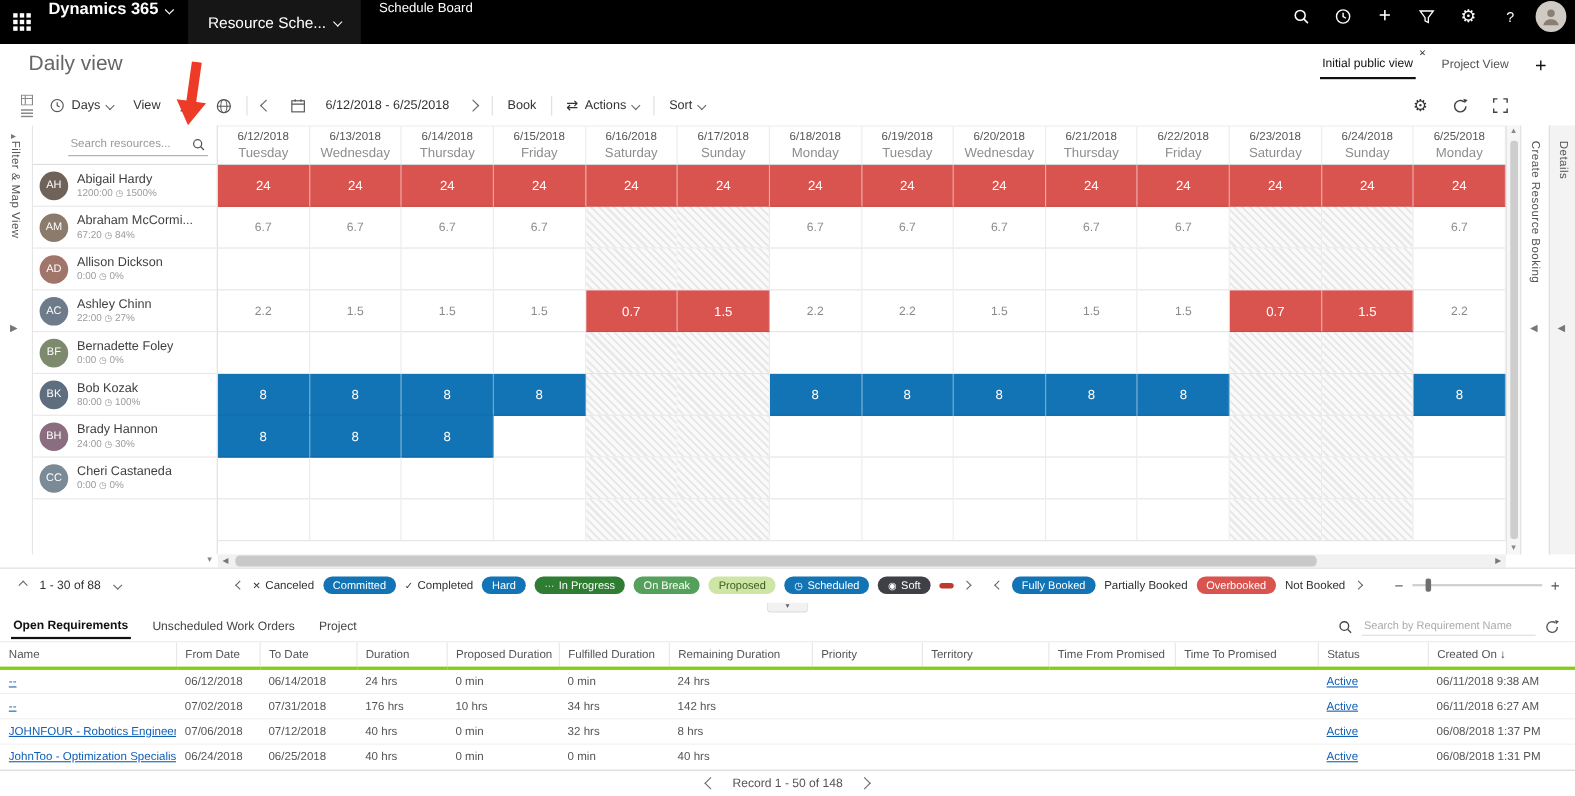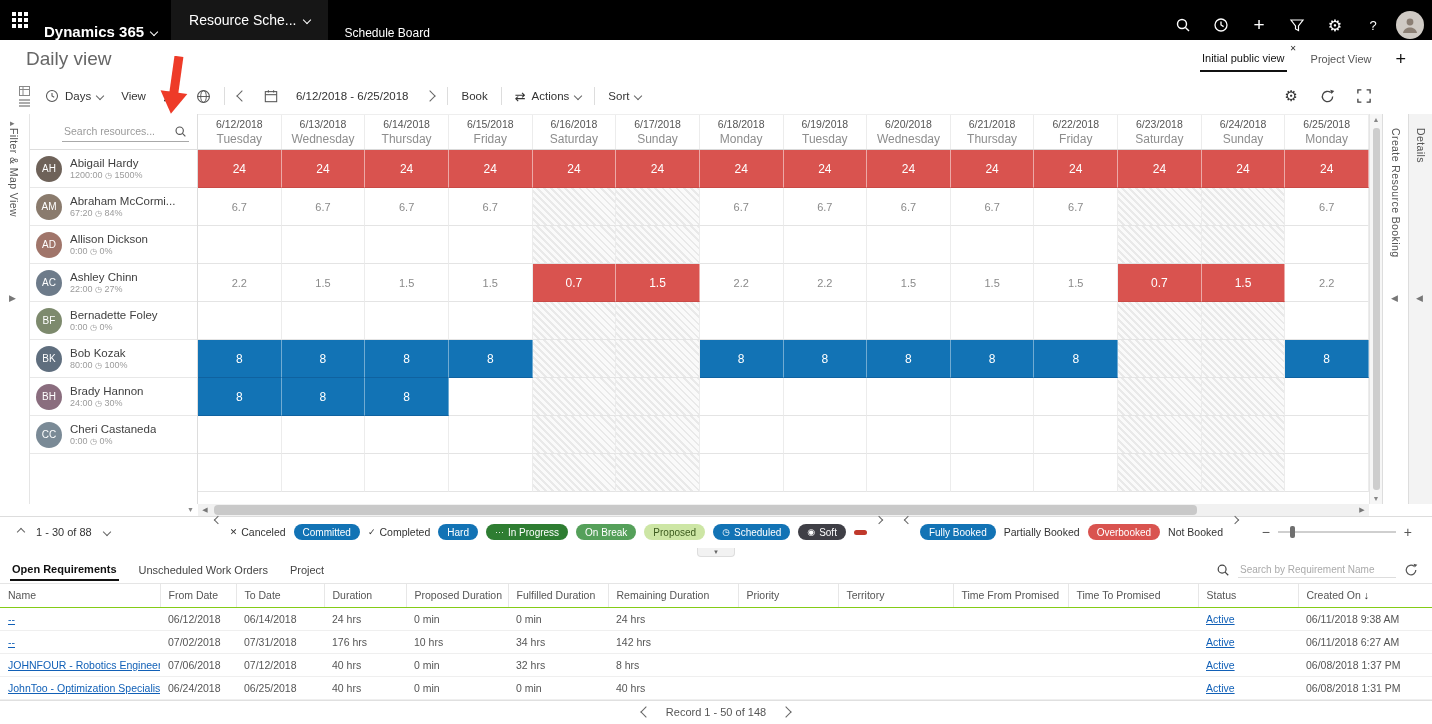--- a/index.html
+++ b/index.html
@@ -1,21 +1,21 @@
 <!DOCTYPE html>
 <html style="--booked-red: #d9534f; --booked-blue: #1273b5; --accent-link: #1160b7;"><head>
 <meta charset="utf-8">
 <style>
   *{box-sizing:border-box;margin:0;padding:0;}
   html,body{width:1432px;height:724px;overflow:hidden;background:#fff;
     font-family:"Liberation Sans","DejaVu Sans",sans-serif;font-size:11px;color:#444;}
   .app{position:relative;width:1432px;height:724px;display:flex;flex-direction:column;overflow:hidden;background:#fff;}
 
   
-  .navbar{height:40px;background:#000;color:#fff;display:flex;align-items:flex-end;flex:0 0 40px;}
+  .navbar{height:40px;background:#000;color:#fff;display:flex;align-items:flex-start;flex:0 0 40px;}
   .waffle{width:40px;height:40px;display:flex;align-items:center;justify-content:center;cursor:pointer;}
   .waffle-grid{display:grid;grid-template-columns:repeat(3,4px);grid-gap:2px;}
   .waffle-grid i{width:4px;height:4px;background:#fff;display:block;}
   .brand{font-size:15px;font-weight:bold;display:flex;align-items:center;gap:7px;padding:0 14px 0 4px;cursor:pointer;}
   .app-sel{font-size:14px;display:flex;align-items:center;gap:8px;padding:0 18px;height:40px;background:#161616;cursor:pointer;}
   .nav-page-title{font-size:12px;padding:0 16px;color:#fff;}
   .nav-icons{margin-left:auto;display:flex;align-items:center;gap:8px;padding-right:8px;}
   .nav-ic{width:30px;height:30px;display:flex;align-items:center;justify-content:center;cursor:pointer;color:#fff;font-size:15px;}
   .avatar-nav{width:28px;height:28px;border-radius:50%;background:#cfcac4;display:flex;align-items:center;justify-content:center;overflow:hidden;}
   .chev{display:inline-block;width:6px;height:6px;border-right:1.4px solid #666;border-bottom:1.4px solid #666;}
@@ -87,21 +87,21 @@
   
   .hscroll-row{height:12px;flex:0 0 12px;display:flex;background:#fff;}
   .hs-left{width:198px;flex:0 0 198px;display:flex;align-items:center;justify-content:flex-end;padding-right:4px;color:#888;font-size:7px;}
   .hscroll{flex:1;display:flex;align-items:center;background:#f1f1f1;}
   .hscroll .harr{width:14px;text-align:center;font-size:7px;color:#777;cursor:pointer;}
   .htrack{flex:1;position:relative;height:100%;}
   .hthumb{position:absolute;left:2px;top:1px;bottom:1px;width:86%;background:#c9c9c9;border-radius:4px;cursor:pointer;}
   .hs-right{width:63px;flex:0 0 63px;}
 
   
-  .legend-row{height:32px;flex:0 0 32px;display:flex;gap:9px;padding:0 20px 0 18px;border-top:1px solid #ddd;background:#fff;}
+  .legend-row{height:32px;flex:0 0 32px;display:flex;align-items:center;gap:9px;padding:0 14px 0 18px;border-top:1px solid #ddd;background:#fff;}
   .pager-group{display:flex;align-items:center;gap:12px;margin-right:96px;}
   .pager-label{font-size:11px;color:#333;}
   .legend-group{display:flex;align-items:center;gap:8px;}
   .pill{border-radius:10px;padding:2.5px 9px;font-size:10px;white-space:nowrap;display:inline-flex;align-items:center;gap:4px;}
   .pill-cut{width:13px;padding:2.5px 4px;overflow:hidden;}
   .legend-text{font-size:10.5px;color:#333;display:inline-flex;align-items:center;gap:4px;white-space:nowrap;}
   .li-ic{font-size:9px;}
   .booking-group{margin-left:14px;}
   .zoom-group{margin-left:auto;display:flex;align-items:center;gap:8px;}
   .zoom-btn{font-size:14px;color:#555;cursor:pointer;line-height:1;}
@@ -115,21 +115,21 @@
   .bottom-tabs{height:26px;flex:0 0 26px;display:flex;align-items:center;gap:18px;padding:0 10px;border-bottom:1px solid #e5e5e5;background:#fff;}
   .btab{font-size:11px;color:#444;padding:4px 2px;cursor:pointer;white-space:nowrap;}
   .btab.active{font-weight:bold;color:#111;border-bottom:2px solid #111;}
   .bt-right{margin-left:auto;display:flex;align-items:center;gap:8px;padding-right:4px;}
   .bt-search input{border:none;border-bottom:1px solid #ddd;outline:none;width:158px;font-size:10px;color:#444;padding:2px 2px;font-family:inherit;}
   .bt-search input::placeholder{color:#aaa;}
 
   .bottom-table{flex:0 0 116px;height:116px;overflow:hidden;background:#fff;}
   table.req{width:100%;border-collapse:collapse;table-layout:fixed;}
   table.req th{font-weight:normal;font-size:10.5px;color:#555;text-align:left;padding:5px 8px;
-    border-right:1px solid #e7e7e7;border-bottom:1px solid #84cc16;white-space:nowrap;overflow:hidden;height:24px;cursor:pointer;}
+    border-right:1px solid #e7e7e7;border-bottom:3px solid #84cc16;white-space:nowrap;overflow:hidden;height:24px;cursor:pointer;}
   table.req th:last-child{border-right:none;}
   table.req td{font-size:10.5px;color:#555;padding:4px 8px;border-bottom:1px solid #efefef;white-space:nowrap;overflow:hidden;height:23px;}
   .cell-link{color:var(--accent-link);text-decoration:underline;cursor:pointer;}
   .created-cell{color:#7d7d7d;}
   .sort-arr{color:#333;}
 
   .table-footer{flex:1 1 auto;display:flex;align-items:center;justify-content:center;gap:16px;border-top:1px solid #e0e0e0;background:#fff;}
   .footer-label{font-size:11px;color:#555;}
 
   

